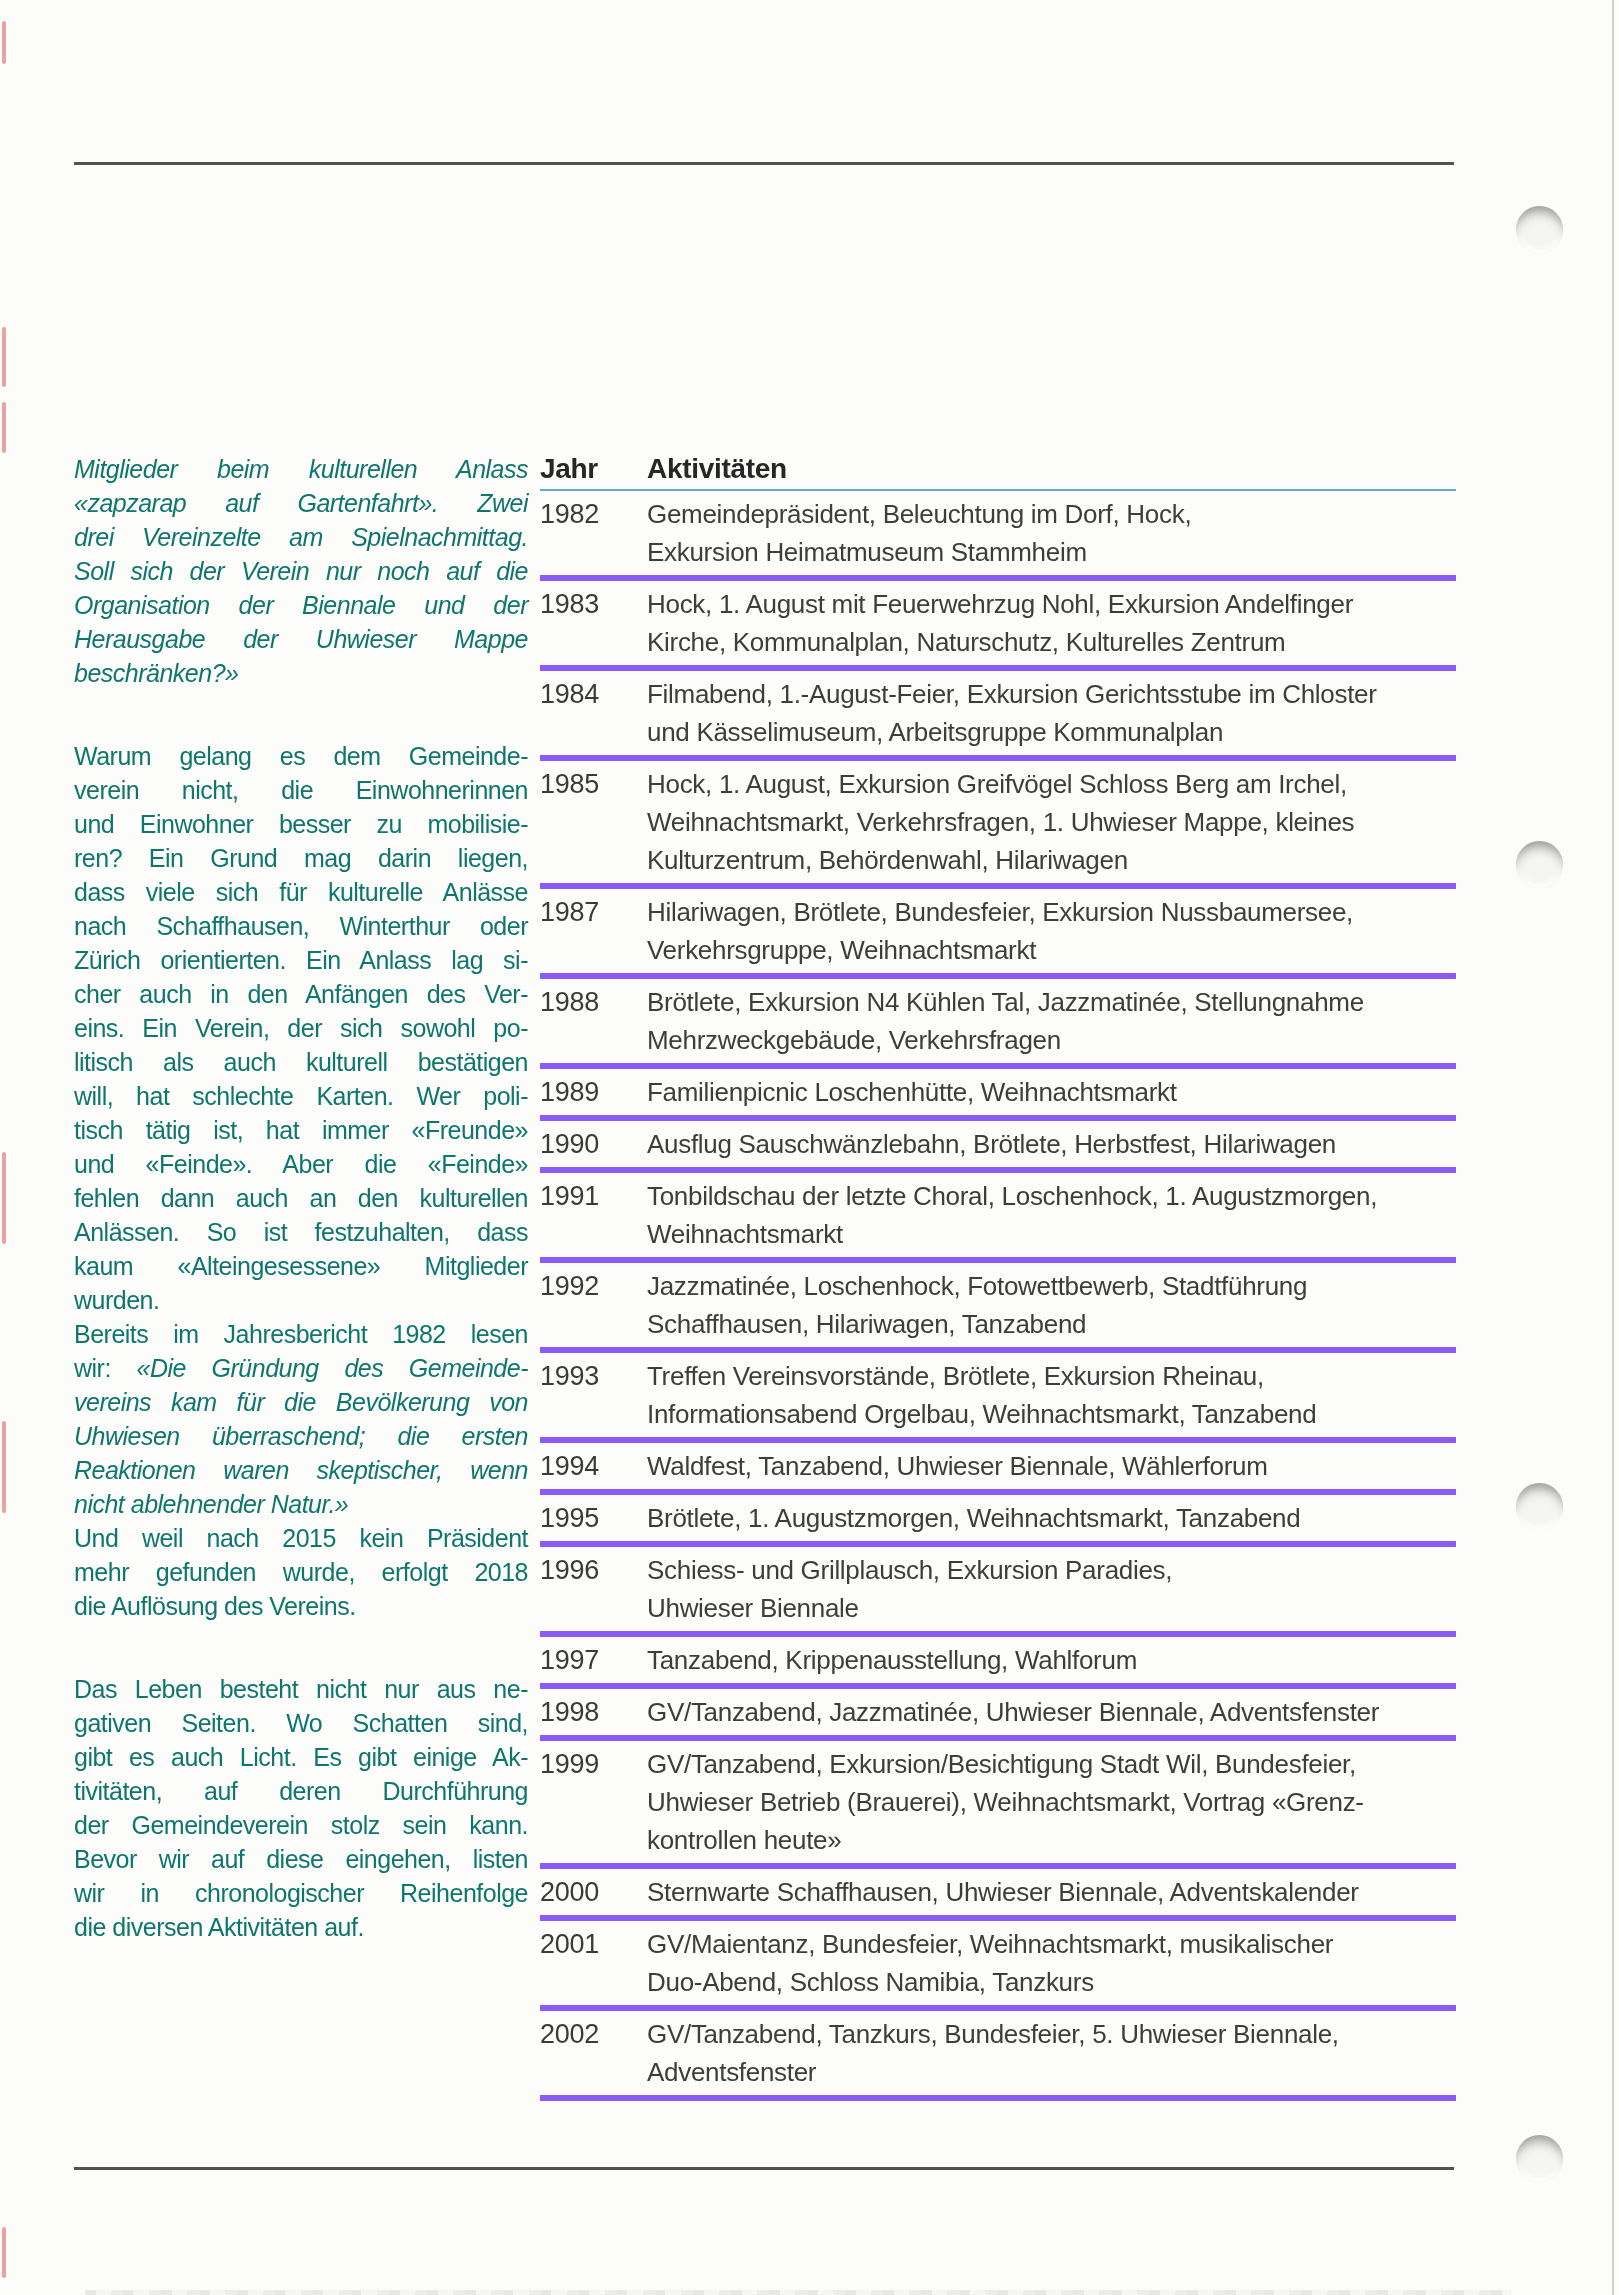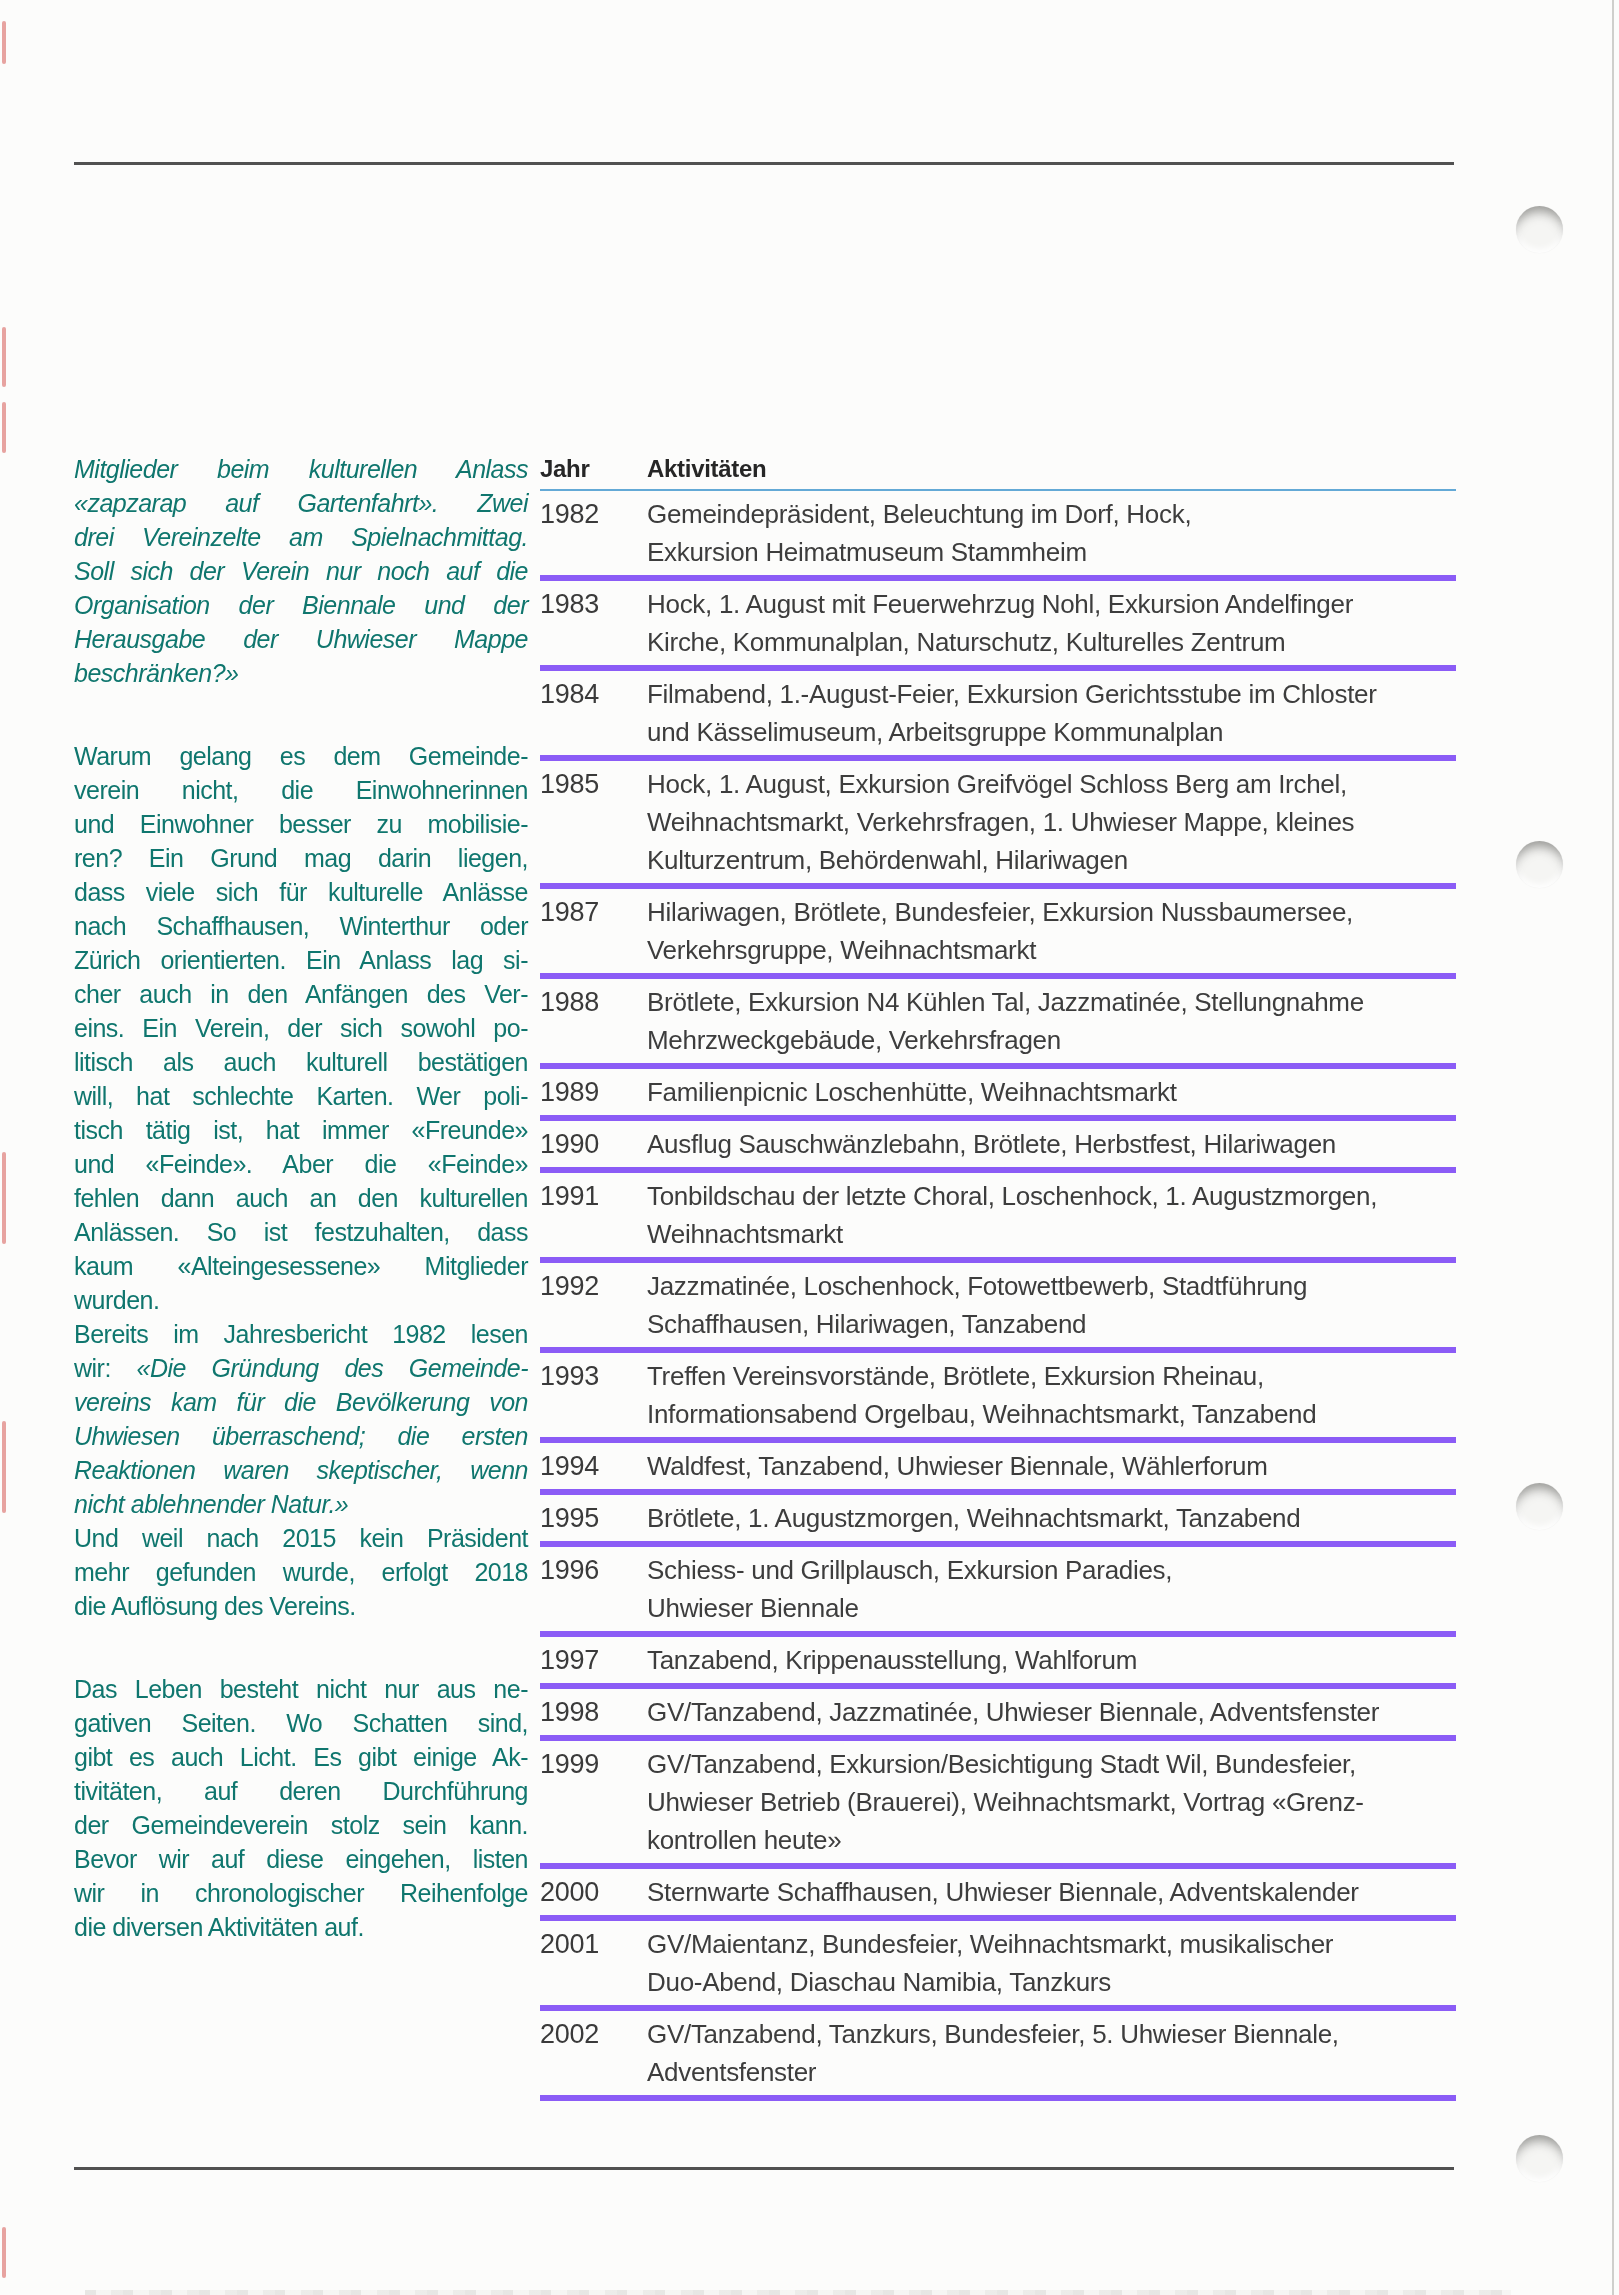--- a/index.html
+++ b/index.html
@@ -26,21 +26,21 @@
   .italic{font-style:italic;}
   .block-warum{margin-top:49px;}
   .block-leben{margin-top:49px;}
 
   
   .acttable{
     position:absolute;left:540px;top:454px;width:916px;
     font-size:26px;letter-spacing:-0.3px;color:#3d3d3d;
   }
   .thead{
-    display:flex;font-weight:bold;font-size:24px;line-height:30px;
+    display:flex;font-weight:bold;font-size:28px;line-height:30px;
     color:#262626;padding-bottom:5.3px;border-bottom:2px solid #63a9d6;
   }
   .th-year{width:107px;}
   .th-act{flex:1;}
   .trow{display:flex;padding:4px 0;border-bottom:6px solid #8b5cf6;}
   .tyear{width:107px;font-size:27px;line-height:38px;color:#3a3a3a;}
   .tact{flex:1;}
   .aline{line-height:38px;}
 
   
@@ -248,21 +248,21 @@
         <div class="trow">
           <div class="tyear">2000</div>
           <div class="tact">
             <div class="aline">Sternwarte Schaffhausen, Uhwieser Biennale, Adventskalender</div>
           </div>
         </div>
         <div class="trow">
           <div class="tyear">2001</div>
           <div class="tact">
             <div class="aline">GV/Maientanz, Bundesfeier, Weihnachtsmarkt, musikalischer</div>
-            <div class="aline">Duo-Abend, Diaschau Namibia, Tanzkurs</div>
+            <div class="aline">Duo-Abend, Schloss Namibia, Tanzkurs</div>
           </div>
         </div>
         <div class="trow">
           <div class="tyear">2002</div>
           <div class="tact">
             <div class="aline">GV/Tanzabend, Tanzkurs, Bundesfeier, 5. Uhwieser Biennale,</div>
             <div class="aline">Adventsfenster</div>
           </div>
         </div>
       </div>

